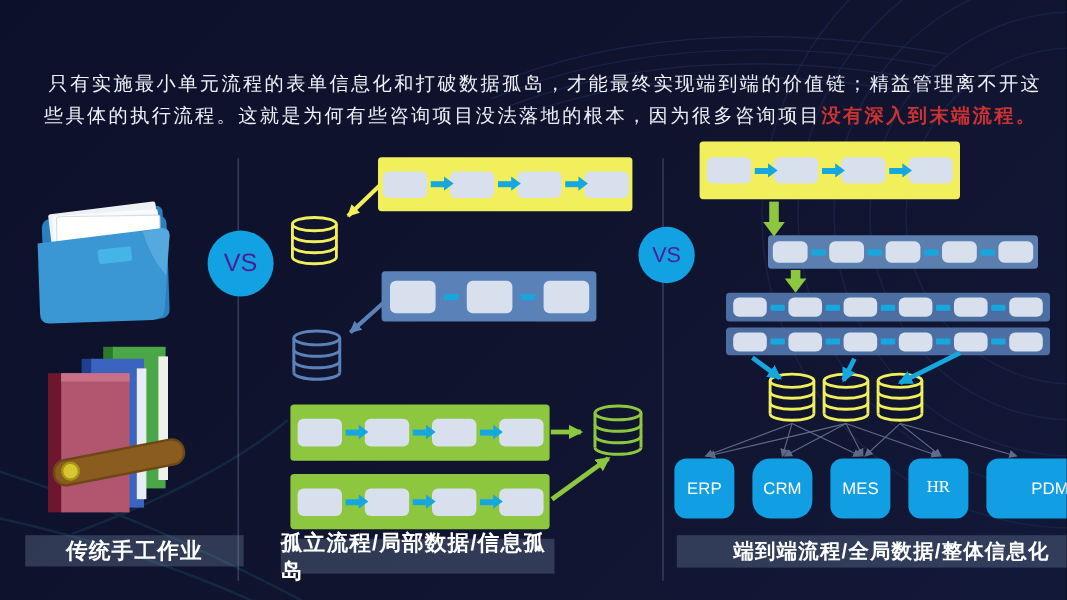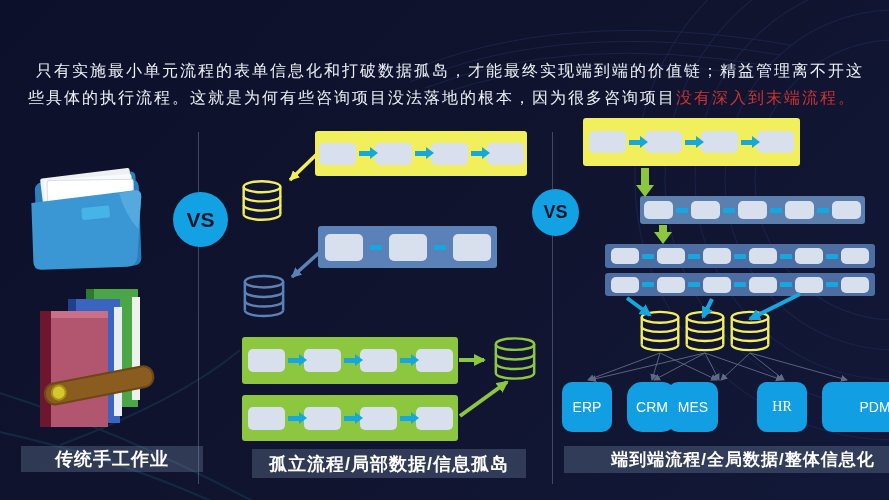--- a/index.html
+++ b/index.html
@@ -11,35 +11,35 @@
   .decor,.arrows{position:absolute;left:0;top:0;width:889px;height:500px;pointer-events:none;}
   .decor{z-index:0;}
   .arrows{z-index:6;}
   .divider{position:absolute;width:1px;background:rgba(165,195,235,.30);z-index:1;}
   #divider-left{left:198px;top:132px;height:352px;}
   #divider-right{left:552px;top:132px;height:352px;}
 
   .page-title{position:absolute;left:32px;top:31px;margin:0;color:#fff;
     font-size:18px;font-weight:bold;letter-spacing:1.5px;z-index:2;}
   .body-text{position:absolute;left:28px;top:57px;width:845px;margin:0;color:#eef1f6;
-    font-size:16px;line-height:27px;letter-spacing:2px;z-index:2;}
+    font-size:16px;line-height:27px;letter-spacing:2px;z-index:2;text-align:center;}
   .body-line1{text-indent:8px;}
-  .red-text{color:var(--red,#cd3232);}
+  .red-text{color:var(--red,#cd3232);font-weight:bold;}
 
   .icon-wrap{position:absolute;z-index:3;}
 
-  .vs{position:absolute;border-radius:50%;background:var(--circle-blue,#12a1e2);color:#0f172a;
-    display:flex;align-items:center;justify-content:center;font-weight:bold;z-index:7;}
+  .vs{position:absolute;border-radius:50%;background:var(--circle-blue,#12a1e2);color:#4c1d95;
+    display:flex;align-items:center;justify-content:center;font-weight:normal;z-index:7;}
   #vs-left{left:173px;top:192px;width:55px;height:55px;font-size:21px;}
   #vs-right{left:532px;top:189px;width:47px;height:47px;font-size:18px;}
 
   .caption{position:absolute;background:var(--caption-bg,rgba(125,150,175,.30));color:#fff;
     font-weight:bold;display:flex;align-items:center;justify-content:center;z-index:4;letter-spacing:1px;}
   #caption-left{left:21px;top:446px;width:182px;height:26px;font-size:18px;}
-  #caption-middle{left:252px;top:449px;width:274px;height:29px;font-size:18px;}
+  #caption-middle{left:234px;top:449px;width:228px;height:29px;font-size:18px;}
   #caption-right{left:564px;top:446px;width:302px;height:27px;font-size:17px;padding-left:28px;}
 
   .flowbar{position:absolute;display:flex;align-items:center;justify-content:center;
     border-radius:3px;z-index:2;}
   .step{background:var(--step,#d7e0ec);border-radius:5px;flex:none;}
   .conn-arrow{position:relative;flex:none;background:var(--cyan,#17a7df);height:5px;width:12px;margin:0 4px 0 3px;}
   .conn-arrow::after{content:'';position:absolute;left:11px;top:-4px;width:0;height:0;
     border-left:8px solid var(--cyan,#17a7df);border-top:6.5px solid transparent;border-bottom:6.5px solid transparent;}
   .conn-dash{flex:none;background:var(--cyan,#17a7df);height:5px;width:12px;margin:0 3px;border-radius:1px;}
 
@@ -61,21 +61,21 @@
   .cyl{position:absolute;z-index:5;}
   #cyl-yellow-mid{left:240px;top:179px;width:44px;height:43px;color:var(--yellow,#f2ef5c);}
   #cyl-blue-mid{left:240px;top:274px;width:48px;height:44px;color:var(--steel,#5b82b8);}
   #cyl-green-mid{left:492px;top:336px;width:46px;height:45px;color:var(--lime,#8dc63f);}
   #cyl-r1{left:637px;top:310px;width:46px;height:42px;color:var(--yellow,#f2ef5c);}
   #cyl-r2{left:682px;top:310px;width:46px;height:42px;color:var(--yellow,#f2ef5c);}
   #cyl-r3{left:727px;top:310px;width:46px;height:42px;color:var(--yellow,#f2ef5c);}
 
   .app{position:absolute;top:382px;width:50px;height:50px;background:var(--app-blue,#119ee2);
     border-radius:10px;color:#fff;font-size:14px;display:flex;align-items:center;justify-content:center;z-index:3;}
-  #app-erp{left:562px;} #app-crm{left:627px;border-radius:15px;} #app-mes{left:668px;} #app-hr{left:757px;font-family:Liberation Serif, serif;} #app-pdm{left:822px;padding-left:28px;}
+  #app-erp{left:562px;} #app-crm{left:627px;border-radius:15px;} #app-mes{left:692px;} #app-hr{left:757px;font-family:Liberation Serif, serif;} #app-pdm{left:822px;padding-left:28px;}
 </style>
 </head>
 <body>
 
 <div class="stage">
 
   <svg class="decor" viewBox="0 0 889 500">
     <g fill="none" stroke="#263768" stroke-width="1" opacity="0.45">
       <path d="M400 75 Q 560 5 790 45"></path>
       <path d="M410 82 Q 565 18 780 55"></path>

